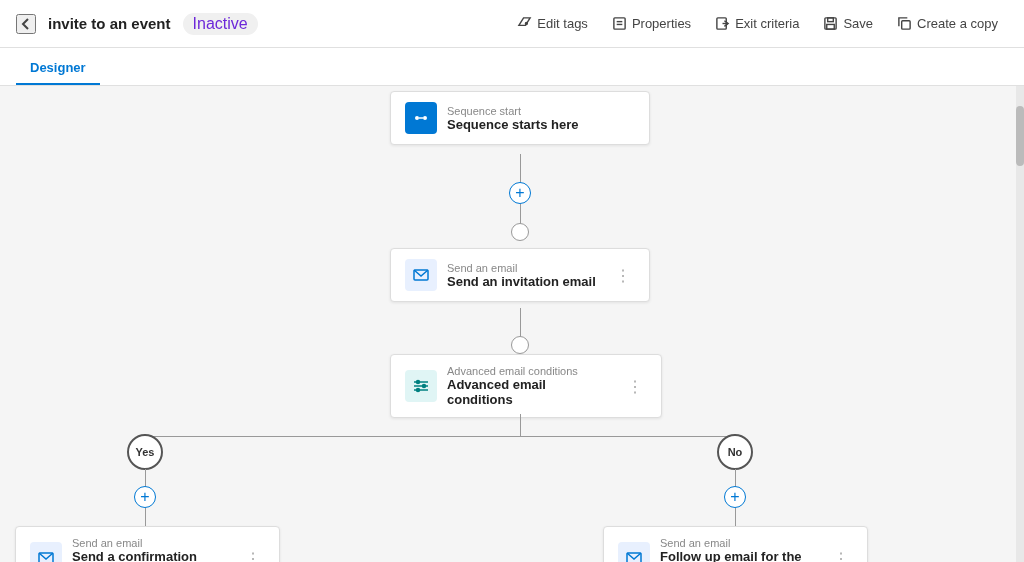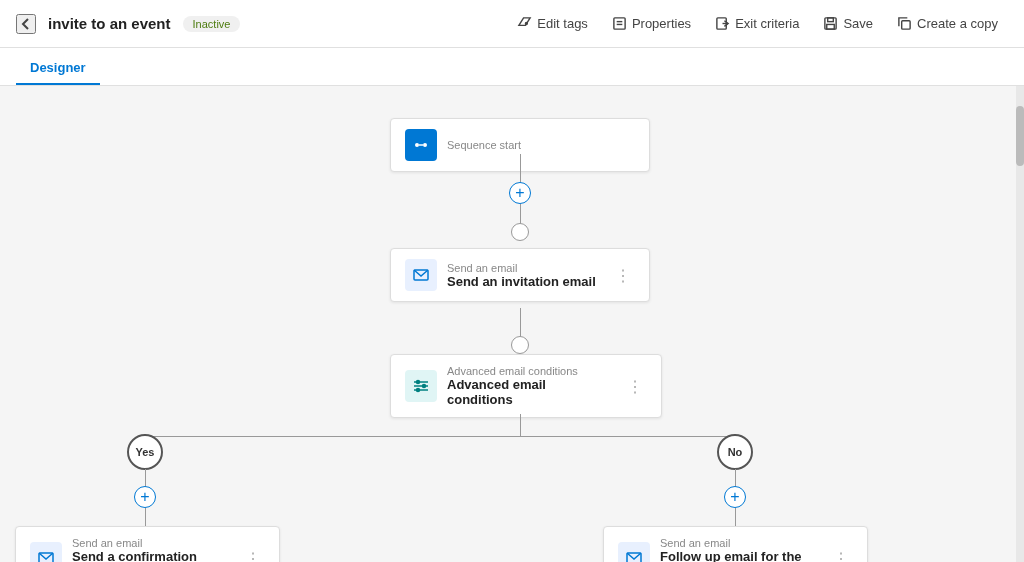--- a/index.html
+++ b/index.html
@@ -20,22 +20,22 @@
       color: #444;
       font-size: 18px;
       display: flex; align-items: center;
     }
     .page-title {
       font-size: 15px;
       font-weight: 600;
       color: #222;
     }
     .status-badge {
-      font-size: 11px;
-      color: #4d7c0f;
+      font-size: 16px;
+      color: #6d28d9;
       background: #f0f0f0;
       border-radius: 12px;
       padding: 2px 10px;
     }
     .header-spacer { flex: 1; }
     .header-actions {
       display: flex;
       align-items: center;
       gap: 4px;
     }
@@ -246,30 +246,31 @@
 
   </div>
 </div>
 
 <div class="tab-bar">
   <div class="tab active">Designer</div>
 </div>
 
 <div class="canvas">
 
-  <div class="flow-node" style="left: 390px; top: 32px; width: 260px;">
+  <div class="flow-node" style="left: 390px; top: 5px; width: 260px;">
     <div class="node-icon blue">
       <svg width="18" height="18" viewBox="0 0 18 18" fill="white">
         <circle cx="5" cy="9" r="2"></circle>
           <circle cx="13" cy="9" r="2"></circle>
         <line x1="7" y1="9" x2="11" y2="9" stroke="white" stroke-width="1.5"></line>
       </svg>
     </div>
     <div class="node-content">
       <div class="node-label">Sequence start</div>
+      <div class="node-title">Sequence starts here</div>
     </div>
   </div>
 
   <div class="connector v" style="left: 520px; top: 68px; height: 30px;"></div>
 
   <div class="plus-btn" style="left: 509px; top: 96px;">+</div>
 
   <div class="connector v" style="left: 520px; top: 118px; height: 20px;"></div>
 
   <div class="circle-node" style="left: 511px; top: 137px;"></div>

